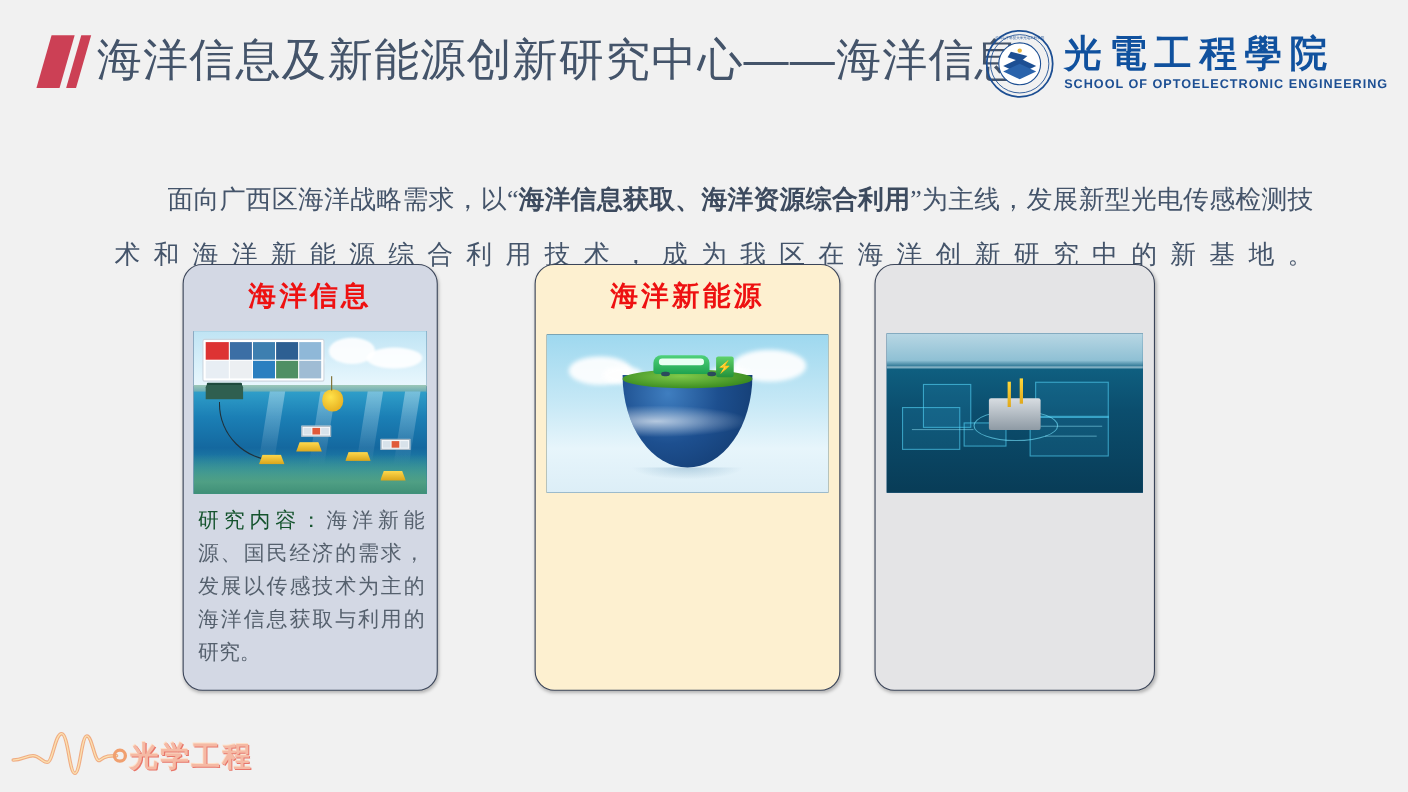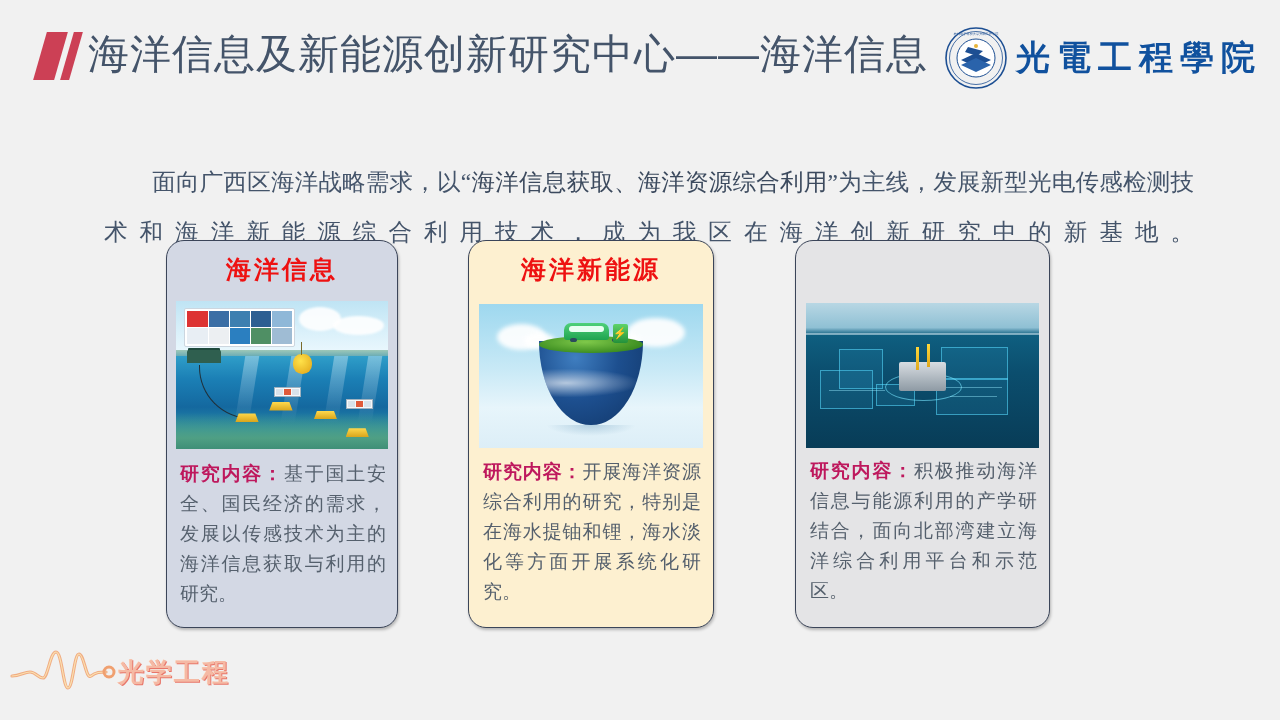--- a/index.html
+++ b/index.html
@@ -99,35 +99,35 @@
     top: 133px;
     width: 1090px;
     font-size: 23.5px;
     line-height: 50px;
     color: #44546a;
     text-align: justify;
     text-align-last: justify;
     font-family: "Liberation Serif", "DejaVu Serif", serif;
   }
   .intro .indent { display: inline-block; width: 48px; }
-  .intro b { font-weight: 400; color: #3c4a5e; }
+  .intro b { font-weight: 700; color: #3c4a5e; }
 
   
   .card {
     position: absolute;
     top: 240px;
     width: 232px;
     height: 388px;
     border: 1.6px solid #3b4559;
     border-radius: 18px;
     box-sizing: border-box;
     box-shadow: 1px 2px 3px rgba(0,0,0,0.25);
   }
   #card-1 { left: 166px; background: #d3d8e4; padding-left: 44px; }
-  #card-2 { left: 468px; width: 246px; background: #fdf0d0; }
+  #card-2 { left: 486px; width: 278px; background: #fdf0d0; }
   #card-3 { left: 795px; width: 255px; background: #e4e4e6; }
 
   .card-title {
     position: absolute;
     left: 0; right: 0;
     top: 12px;
     text-align: center;
     font-size: 25px;
     line-height: 34px;
     font-weight: 700;
@@ -155,22 +155,22 @@
     top: 218px;
     font-size: 19px;
     line-height: 30px;
     color: #55606d;
     text-align: justify;
     font-family: "Liberation Serif", "DejaVu Serif", serif;
   }
   #card-2 .card-body { top: 216px; left: 14px; right: 12px; }
   #card-3 .card-body { top: 215px; left: 14px; right: 12px; }
   .card-body .lead {
-    color: #be185d;
-    font-weight: 700;
+    color: #14532d;
+    font-weight: 400;
   }
 
   
   .art1 { position:absolute; inset:0; }
   .art1 .sky {
     position:absolute; left:0; right:0; top:0; height:34%;
     background: linear-gradient(#bfe4f4 0%, #d9f0fa 60%, #e9f7fd 100%);
   }
   .art1 .cloud {
     position:absolute; background:#ffffff; border-radius:50%;
@@ -316,21 +316,21 @@
     border:1.5px solid rgba(120,230,255,.6); border-radius:50%;
   }
   .art3 .dline {
     position:absolute; height:1px; background:rgba(150,235,255,.45);
   }
 
   
   .footer {
     position: absolute;
     left: 0;
-    bottom: 16px;
+    bottom: 1px;
     width: 340px;
     height: 74px;
     text-align: center;
   }
   .footer svg { position:absolute; left:10px; bottom:8px; }
   .footer-text {
     position: absolute;
     left: 118px;
     bottom: 14px;
     font-size: 26px;
@@ -365,20 +365,21 @@
         <path d="M17 39 L32 32 L47 39 L32 46 Z" fill="#2a63ab"></path>
         <path d="M24 21 L39 25 L33 30 L21 26 Z" fill="#1d4f93"></path>
         <circle cx="32" cy="20" r="2" fill="#e8b53a"></circle>
         <g fill="#1d4f93" font-size="3.2" font-family="DejaVu Sans, sans-serif">
           <text x="32" y="9" text-anchor="middle">桂林电子科技大学光电工程学院</text>
         </g>
       </svg>
     </div>
     <div class="logo-text">
       <div class="logo-cn">光電工程學院</div>
+      <div class="logo-en">SCHOOL OF OPTOELECTRONIC ENGINEERING</div>
     </div>
   </div>
 </div>
 
 <p class="intro">
   <span class="indent"></span><span>面向广西区海洋战略需求，以“</span><b>海洋信息获取、海洋资源综合利用</b><span>”为主线，发展新型光电传感检测技术和海洋新能源综合利用技术，成为我区在海洋创新研究中的新基地。</span>
 </p>
 
 <div class="card" id="card-1">
   <div class="card-title">海洋信息</div>
@@ -422,44 +423,41 @@
         </div>
       <div class="minitag" style="left:80%;top:66%;">
           <b></b>
           <b></b>
           <b></b>
         </div>
     </div>
   </div>
 
   <div class="card-body">
-    <span class="lead">研究内容：</span><span>基于国土安全、国民经济的需求，发展以传感技术为主的海洋信息获取与利用的研究。</span>
+    <span class="lead">研究内容：</span><span>海洋新能源、国民经济的需求，发展以传感技术为主的海洋信息获取与利用的研究。</span>
   </div>
 </div>
 
 <div class="card" id="card-2">
   <div class="card-title">海洋新能源</div>
 
   <div class="card-photo">
     <div class="art2">
       <div class="cl" style="left:8%;top:14%;width:22%;height:18%;"></div>
       <div class="cl" style="left:20%;top:20%;width:14%;height:11%;"></div>
       <div class="cl" style="left:66%;top:10%;width:26%;height:20%;"></div>
       <div class="cl" style="left:58%;top:20%;width:14%;height:10%;"></div>
       <div class="refl"></div>
       <div class="globe"></div>
       <div class="grass"></div>
       <div class="car"></div>
       <div class="batt"></div>
     </div>
   </div>
 
-  <div class="card-body">
-    <span class="lead">研究内容：</span><span>开展海洋资源综合利用的研究，特别是在海水提铀和锂，海水淡化等方面开展系统化研究。</span>
-  </div>
 </div>
 
 <div class="card" id="card-3">
 
   <div class="card-photo">
     <div class="art3">
       <div class="waterline"></div>
       <div class="grid" style="left:6%;top:46%;width:22%;height:26%;"></div>
       <div class="grid" style="left:14%;top:32%;width:18%;height:26%;"></div>
       <div class="grid" style="left:58%;top:30%;width:28%;height:22%;"></div>
@@ -468,23 +466,20 @@
       <div class="halo"></div>
       <div class="rig"></div>
       <div class="mast" style="left:47%;top:30%;"></div>
       <div class="mast" style="left:52%;top:28%;"></div>
       <div class="dline" style="left:10%;top:60%;width:24%;"></div>
       <div class="dline" style="left:60%;top:58%;width:24%;"></div>
       <div class="dline" style="left:62%;top:64%;width:20%;"></div>
     </div>
   </div>
 
-  <div class="card-body">
-    <span class="lead">研究内容：</span><span>积极推动海洋信息与能源利用的产学研结合，面向北部湾建立海洋综合利用平台和示范区。</span>
-  </div>
 </div>
 
 <div class="footer">
   <svg width="110" height="52" viewBox="0 0 110 52">
     <path d="M2 32 C10 32 14 28 20 28 C26 28 28 34 33 34 C38 34 40 8 46 8
              C52 8 53 44 58 44 C63 44 64 10 69 10 C74 10 76 36 81 32
              C86 28 90 28 96 28" fill="none" stroke="#f0a070" stroke-width="3.2" stroke-linecap="round" opacity="0.85"></path>
     <path d="M2 32 C10 32 14 28 20 28 C26 28 28 34 33 34 C38 34 40 8 46 8
              C52 8 53 44 58 44 C63 44 64 10 69 10 C74 10 76 36 81 32
              C86 28 90 28 96 28" fill="none" stroke="#fbe0b0" stroke-width="1.2" stroke-linecap="round"></path>

